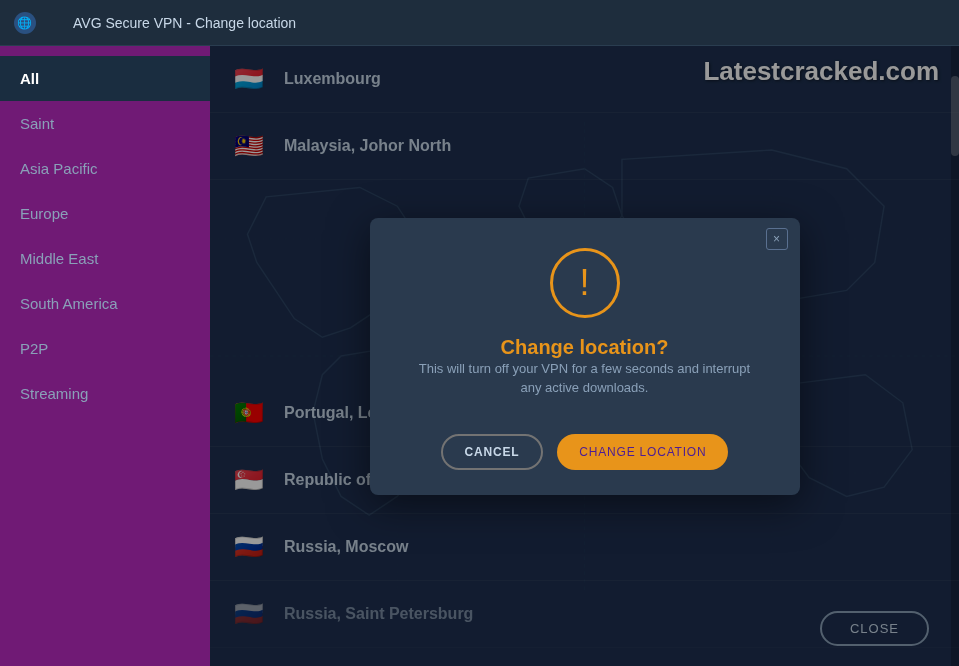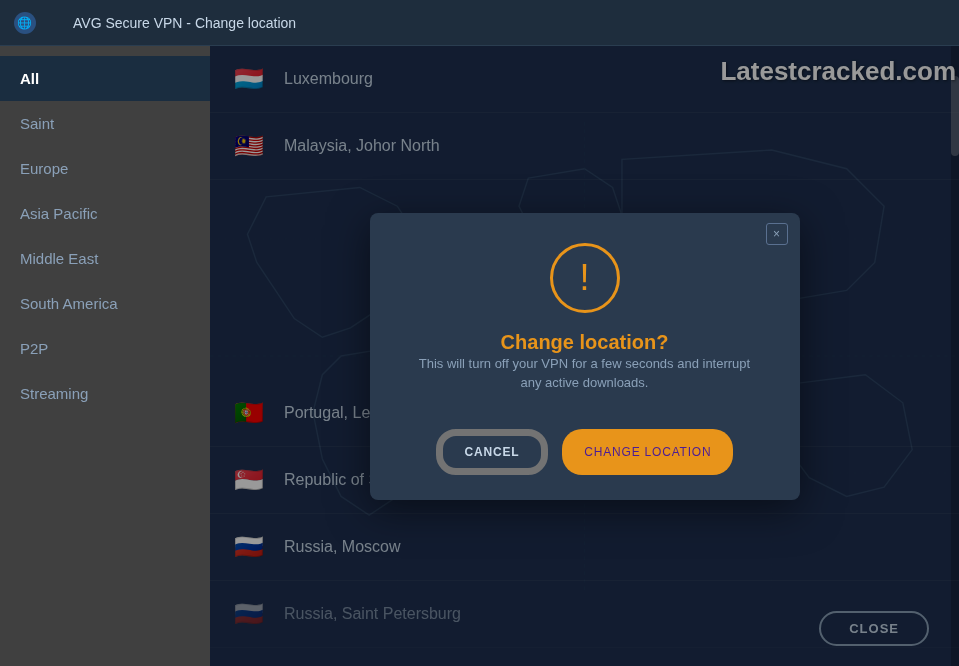--- a/index.html
+++ b/index.html
@@ -46,21 +46,21 @@
     
     .main-layout {
       display: flex;
       height: calc(666px - 46px);
       position: relative;
     }
 
     
     .sidebar {
       width: 210px;
-      background-color: #404040;
+      background-color: #701a75;
       flex-shrink: 0;
       padding: 10px 0;
       z-index: 2;
     }
     .sidebar-item {
       padding: 14px 20px;
       font-size: 15px;
       color: #8aa0b8;
       cursor: pointer;
     }
@@ -112,21 +112,21 @@
       overflow: hidden;
       flex-shrink: 0;
       display: flex;
       align-items: center;
       justify-content: center;
       font-size: 22px;
     }
     .location-name {
       font-size: 16px;
       color: #c8d8e8;
-      font-weight: 400;
+      font-weight: 700;
     }
 
     
     .scrollbar-track {
       position: absolute;
       right: 0;
       top: 0;
       bottom: 0;
       width: 8px;
       background: rgba(0,0,0,0.2);
@@ -138,21 +138,21 @@
       background: rgba(255,255,255,0.25);
       border-radius: 4px;
       position: absolute;
       top: 30px;
     }
 
     
     .watermark {
       position: absolute;
       top: 10px;
-      right: 3px;
+      right: 20px;
       font-size: 26px;
       font-weight: bold;
       color: #ffffff;
       text-shadow: 1px 1px 3px rgba(0,0,0,0.5);
       z-index: 5;
       pointer-events: none;
     }
 
     
     .close-btn-wrapper {
@@ -161,21 +161,21 @@
       right: 30px;
       z-index: 5;
     }
     .close-btn {
       background: transparent;
       border: 2px solid #8aa0b8;
       color: #c8d8e8;
       padding: 8px 28px;
       border-radius: 20px;
       font-size: 13px;
-      font-weight: 700;
+      font-weight: 400;
       letter-spacing: 1px;
       cursor: pointer;
     }
 
     
     .modal-overlay {
       position: absolute;
       top: 0; left: 0; right: 0; bottom: 0;
       background: rgba(0,0,0,0.4);
       z-index: 10;
@@ -234,21 +234,21 @@
       margin-bottom: 36px;
       padding: 0 10px;
     }
     .modal-buttons {
       display: flex;
       gap: 14px;
       justify-content: center;
     }
     .btn-cancel {
       background: transparent;
-      border: 7px solid #737373;
+      border: 2px solid #737373;
       color: #c8d8e8;
       padding: 9px 22px;
       border-radius: 20px;
       font-size: 12px;
       font-weight: 700;
       letter-spacing: 0.8px;
       cursor: pointer;
       text-transform: uppercase;
     }
     .btn-change {
@@ -270,22 +270,22 @@
 <div class="title-bar">
   <div class="title-bar-icon">🌐</div>
   <span class="title-bar-text">AVG Secure VPN - Change location</span>
 </div>
 
 <div class="main-layout">
 
   <div class="sidebar">
     <div class="sidebar-item active">All</div>
     <div class="sidebar-item">Saint</div>
+    <div class="sidebar-item">Asia Pacific</div>
     <div class="sidebar-item">Europe</div>
-    <div class="sidebar-item">Asia Pacific</div>
     <div class="sidebar-item">Middle East</div>
     <div class="sidebar-item">South America</div>
     <div class="sidebar-item">P2P</div>
     <div class="sidebar-item">Streaming</div>
   </div>
 
   <div class="content-area">
 
     <div class="world-map-bg">
       <svg viewBox="0 0 800 500" xmlns="http://www.w3.org/2000/svg">

